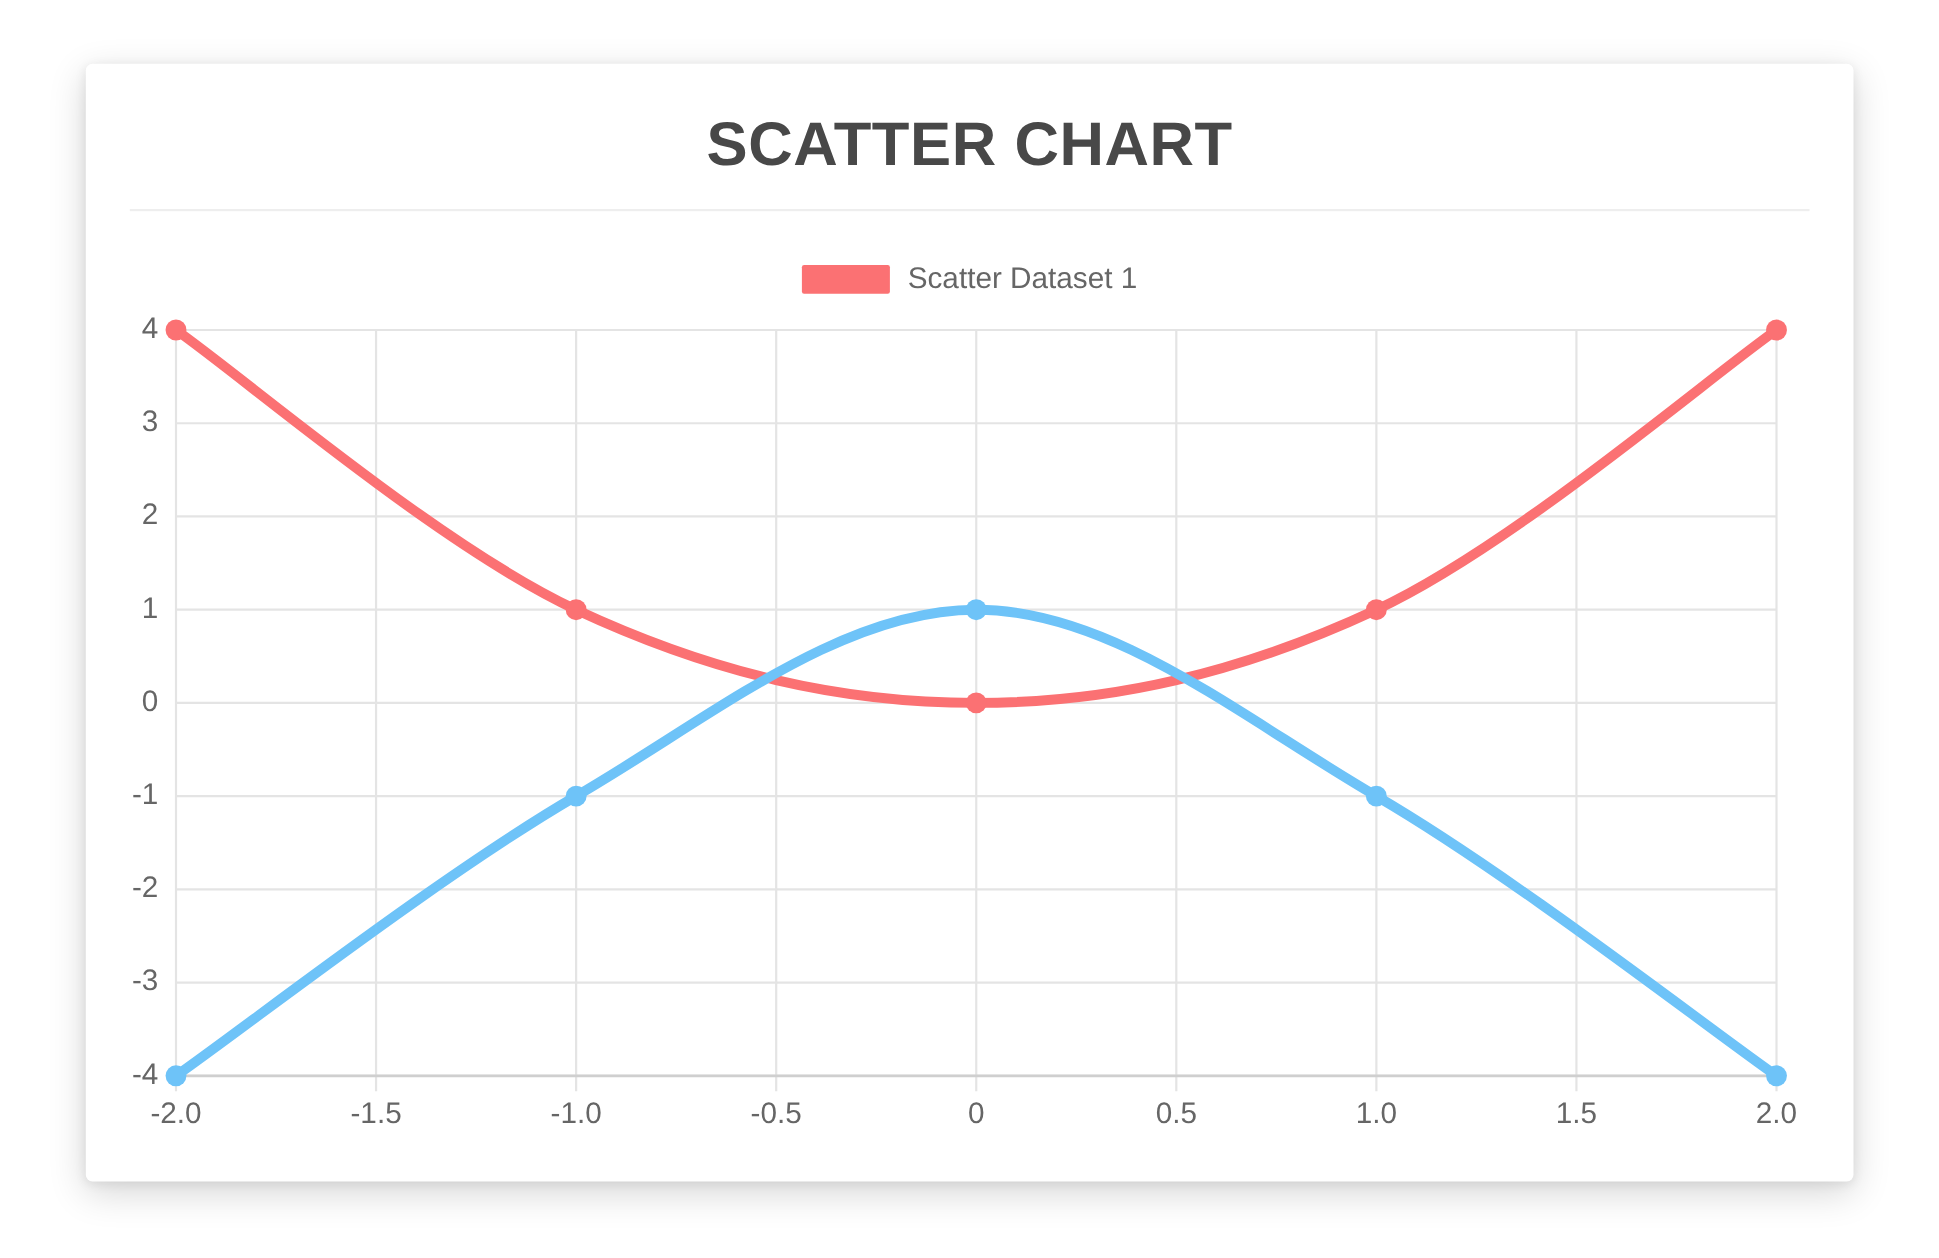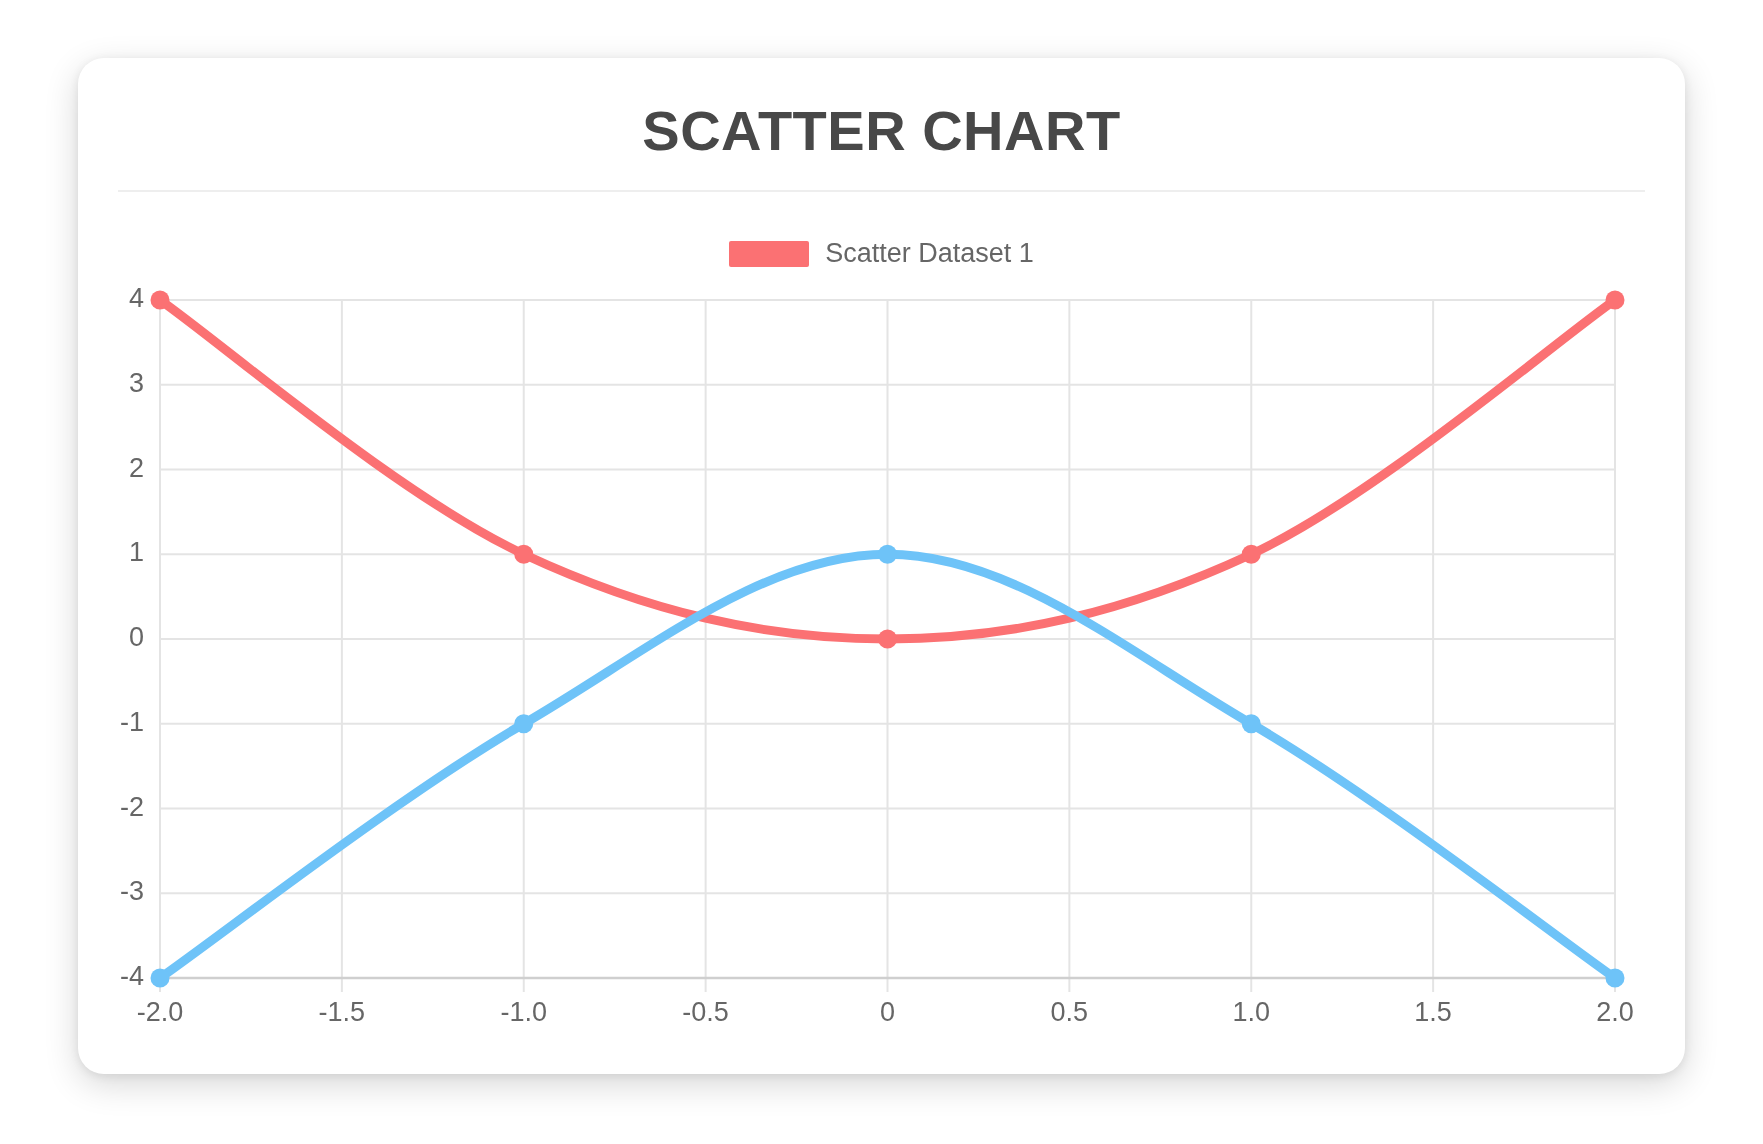--- a/index.html
+++ b/index.html
@@ -19,21 +19,21 @@
     background: #ffffff;
   }
 
   #card {
     position: absolute;
     left: 78px;
     top: 58px;
     width: 1607px;
     height: 1016px;
     background: #ffffff;
-    border-radius: 26px;
+    border-radius: 6px;
     box-shadow: 0 10px 34px rgba(0,0,0,0.16), 0 2px 10px rgba(0,0,0,0.08);
     box-sizing: border-box;
   }
 
   #chart-title {
     position: absolute;
     left: 0;
     top: 40px;
     width: 100%;
     text-align: center;

